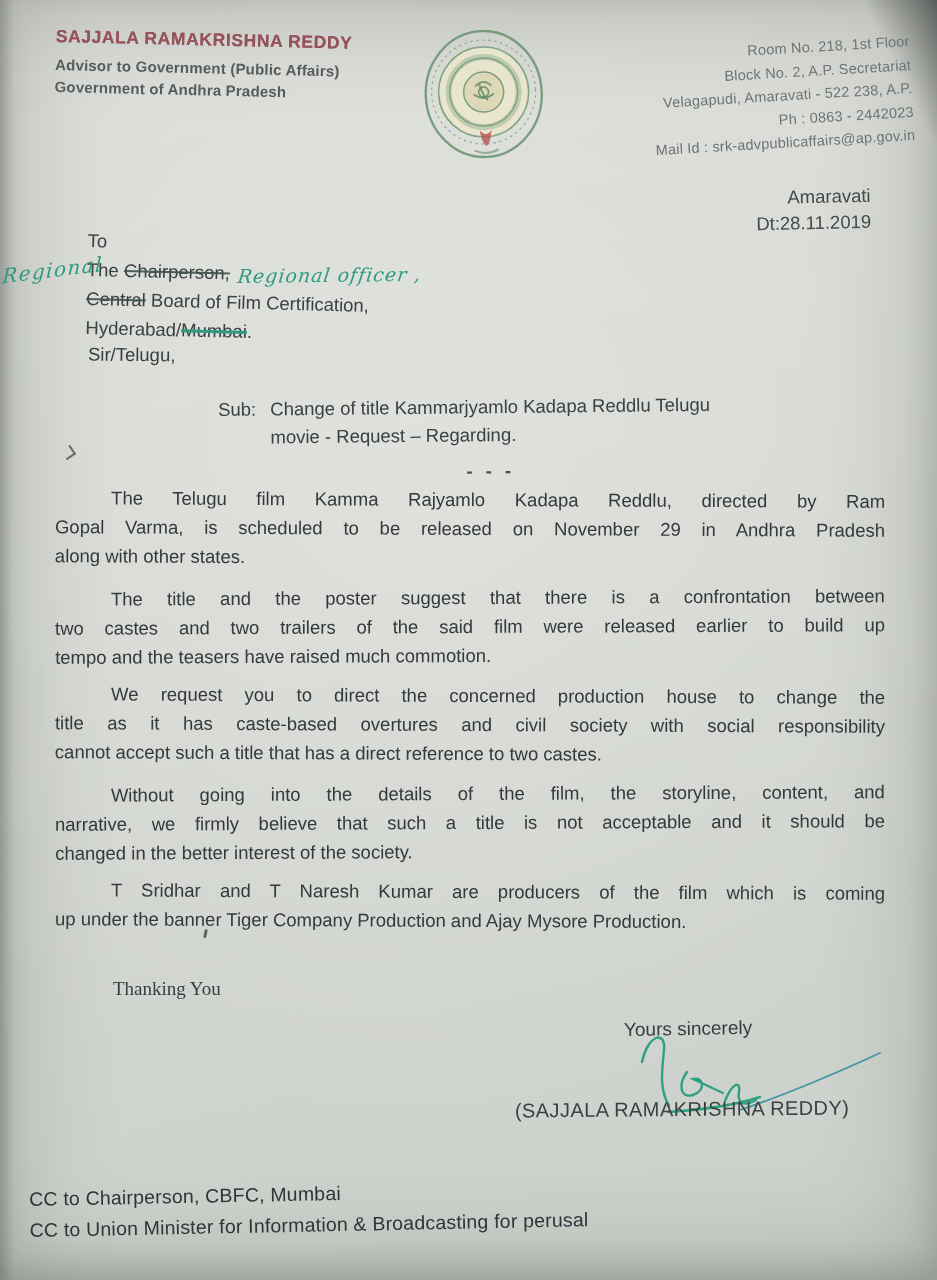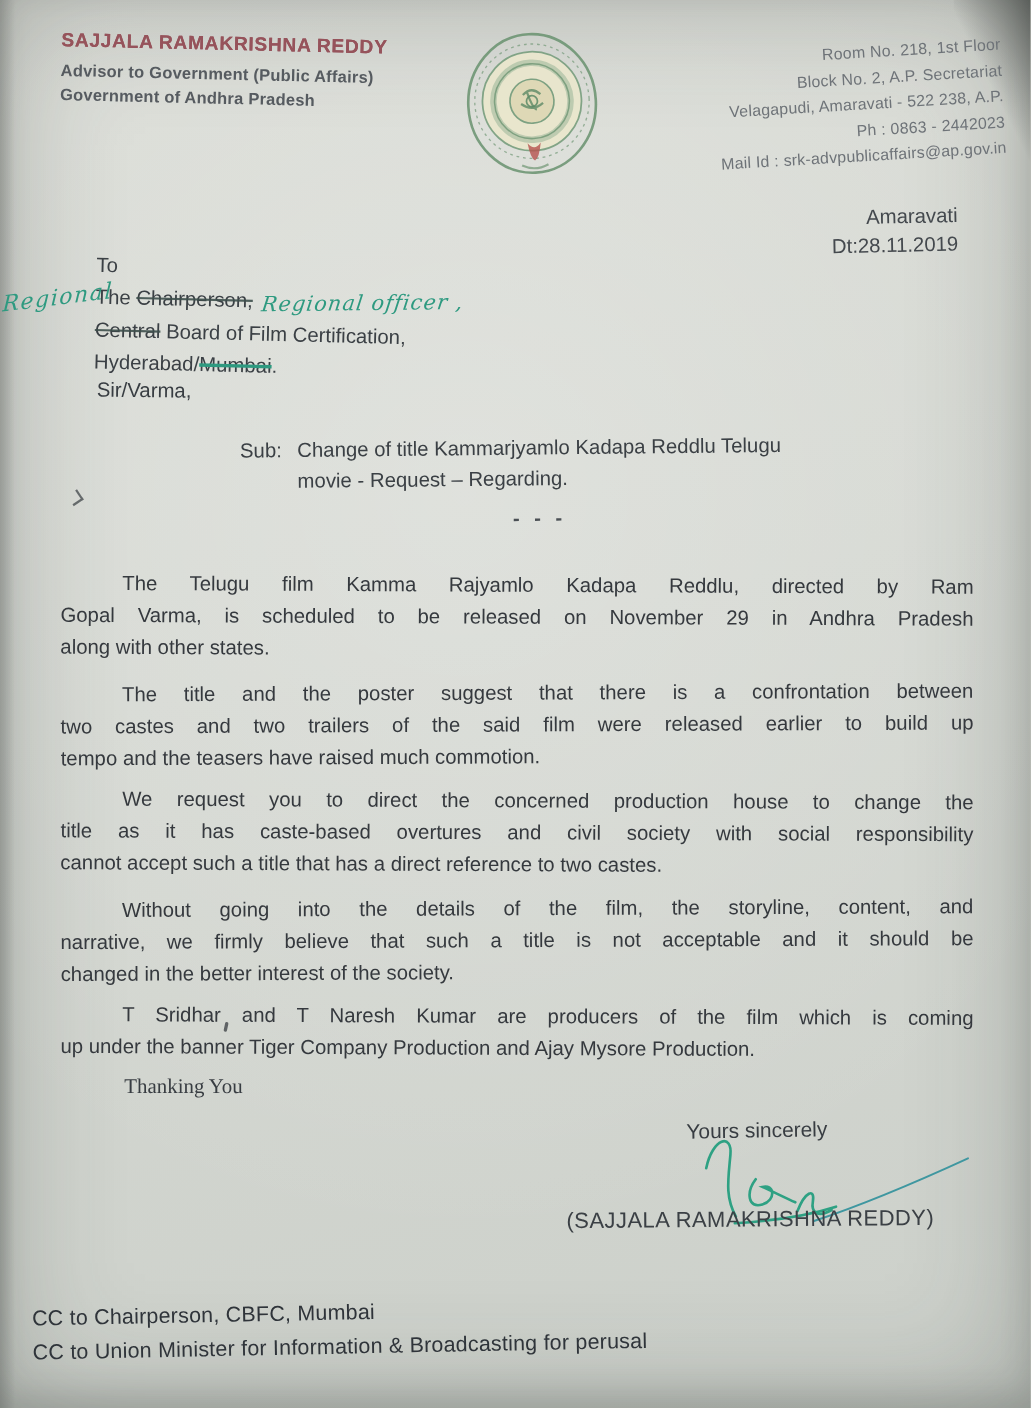--- a/index.html
+++ b/index.html
@@ -44,21 +44,21 @@
 
   .salutation{position:absolute;left:88px;top:344px;font-size:18.5px;transform:rotate(0.6deg);}
 
   
   .sub-block{position:absolute;left:218px;top:396px;display:flex;font-size:18.5px;line-height:28px;
     color:#3b4045;transform:rotate(-0.6deg);transform-origin:left top;}
   .sub-label{margin-right:14px;}
   .sub-sep{text-align:center;margin-top:8px;letter-spacing:4px;font-weight:bold;color:#4a4f54;}
 
   
-  .body-paras{position:absolute;left:55px;top:517px;width:830px;}
+  .body-paras{position:absolute;left:55px;top:485px;width:830px;}
   .para{margin-bottom:11px;font-size:18.5px;line-height:29px;color:#35393e;}
   .para:nth-child(odd){transform:rotate(0.25deg);}
   .para:nth-child(even){transform:rotate(-0.25deg);}
   .line{text-align:justify;text-align-last:justify;}
   .line.first{text-indent:56px;}
   .line.last{text-align-last:left;}
 
   
   .thanks{position:absolute;left:113px;top:978px;font-size:19px;font-family:Liberation Serif, serif;}
   .sincerely{position:absolute;left:624px;top:1018px;font-size:19px;transform:rotate(-1deg);}
@@ -126,21 +126,21 @@
     </div>
     <div>
       <span class="strike-dark">Central</span><span> Board of Film Certification,</span>
     </div>
     <div>
       <span>Hyderabad/</span><span class="strike-teal">Mumbai</span><span>.</span>
     </div>
   </div>
   <div class="hand hand-margin">Regional</div>
 
-  <div class="salutation">Sir/Varma,</div>
+  <div class="salutation">Sir/Telugu,</div>
 
   <div class="sub-block">
     <div class="sub-label">Sub:</div>
     <div>
       <div>Change of title Kammarjyamlo Kadapa Reddlu Telugu</div>
       <div>movie - Request – Regarding.</div>
       <div class="sub-sep">- - -</div>
     </div>
   </div>
 

